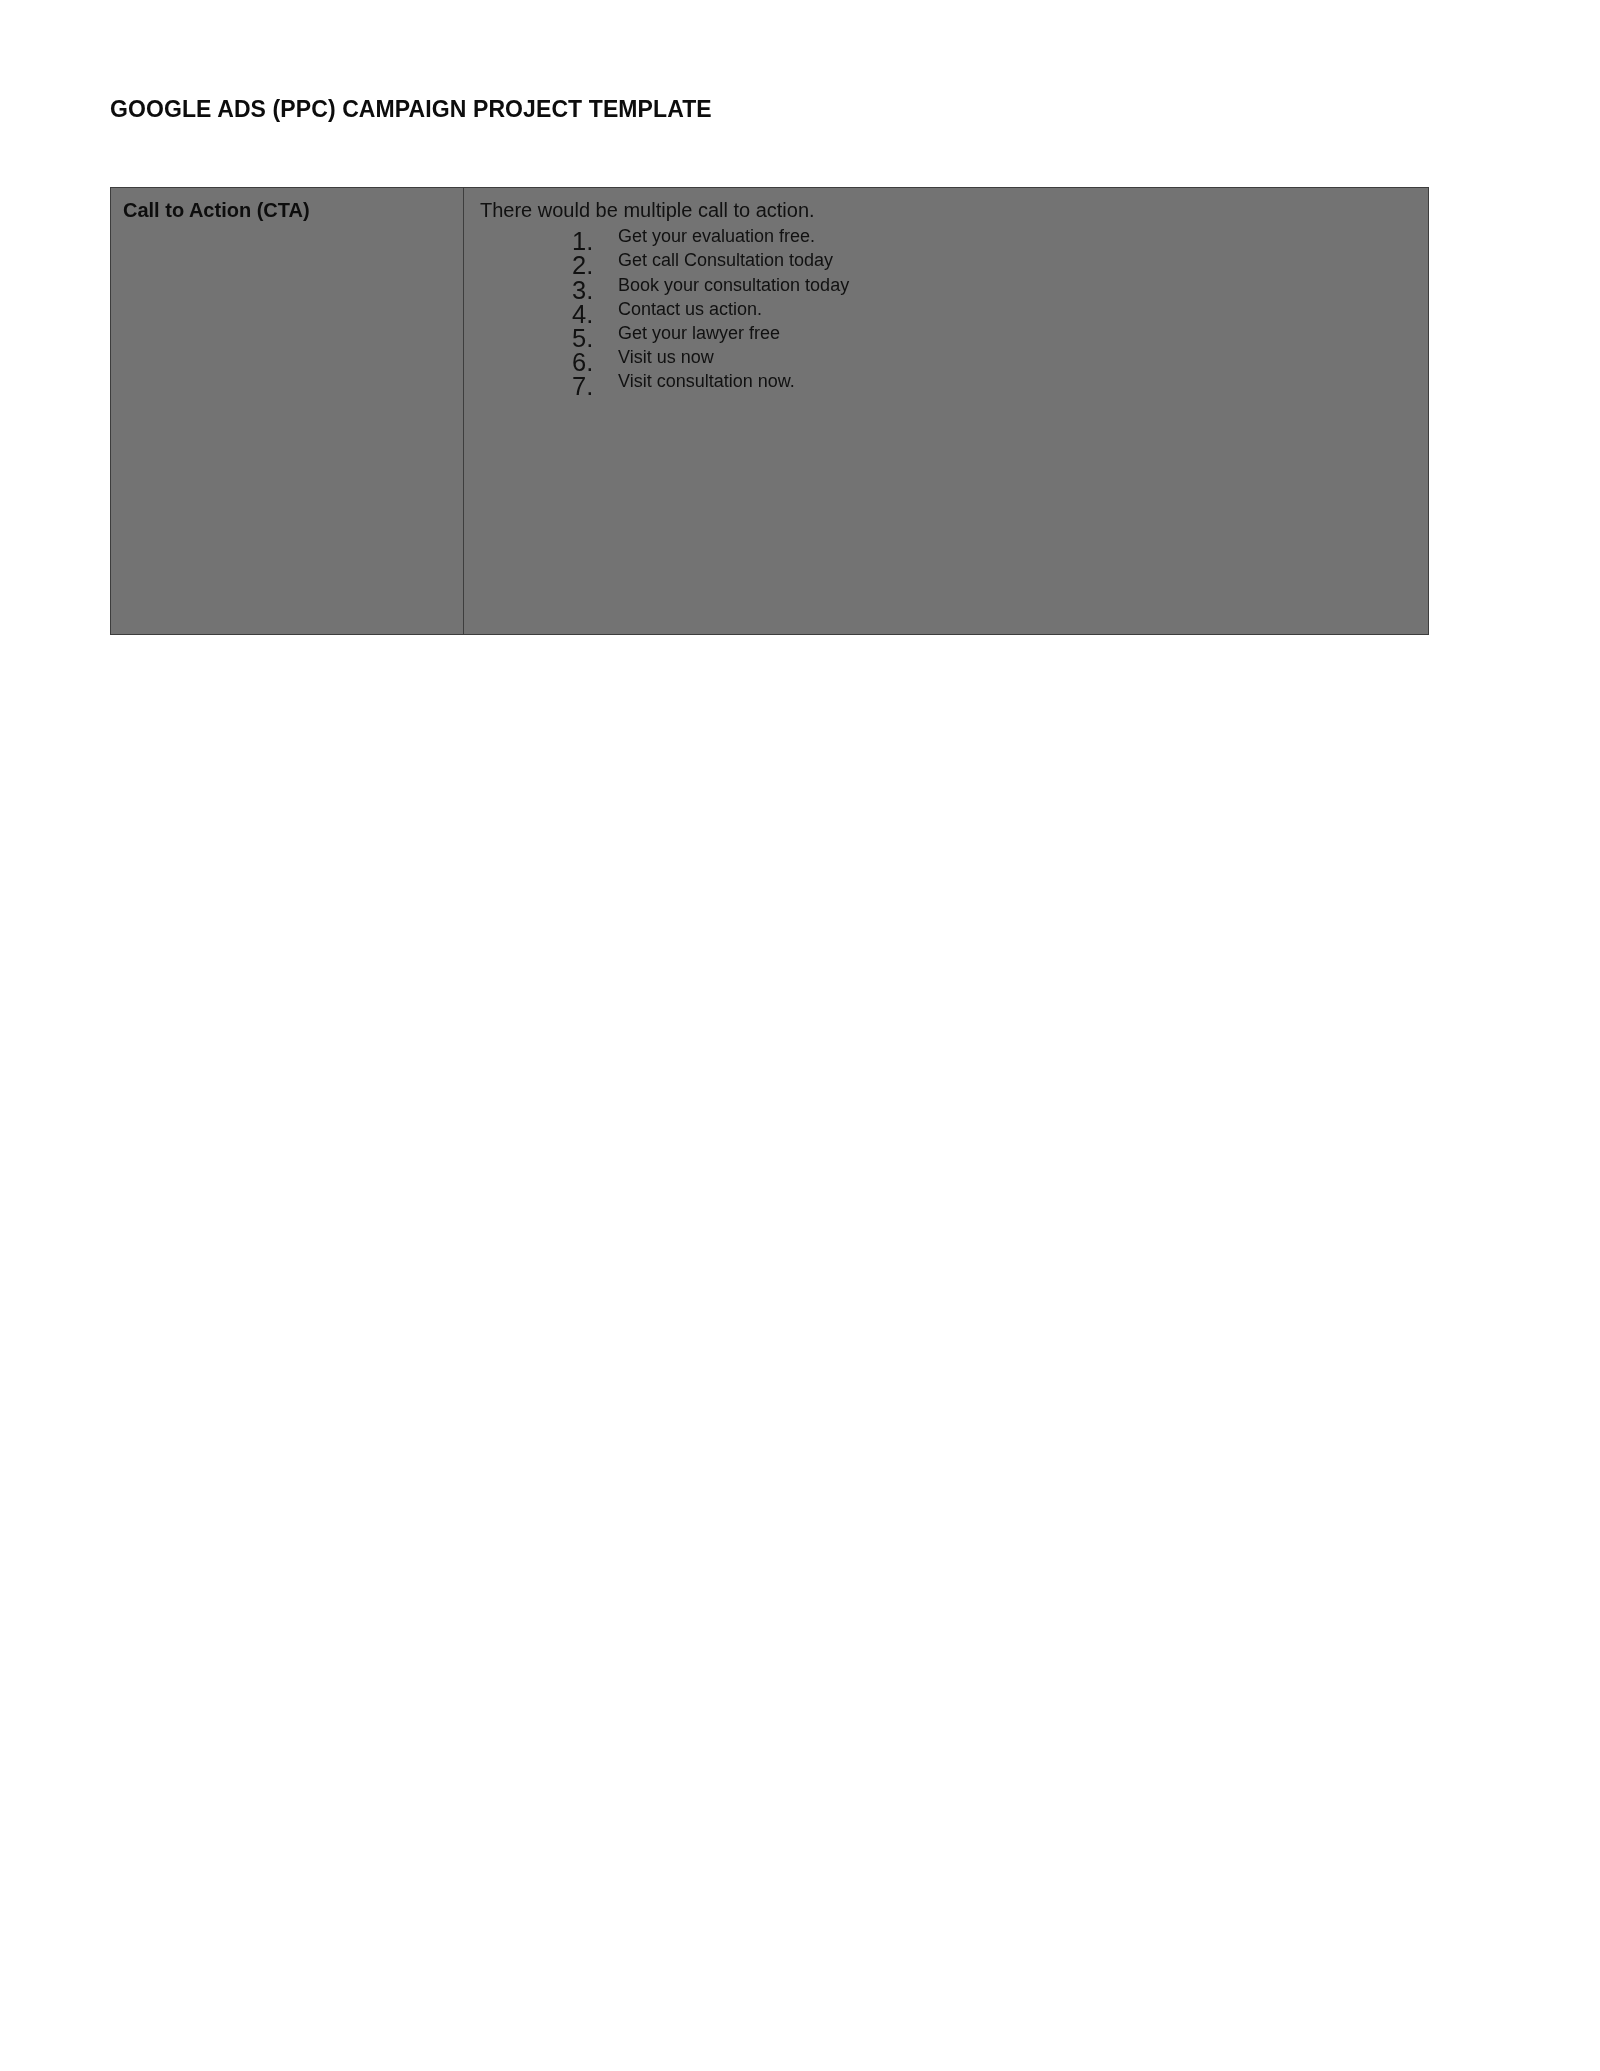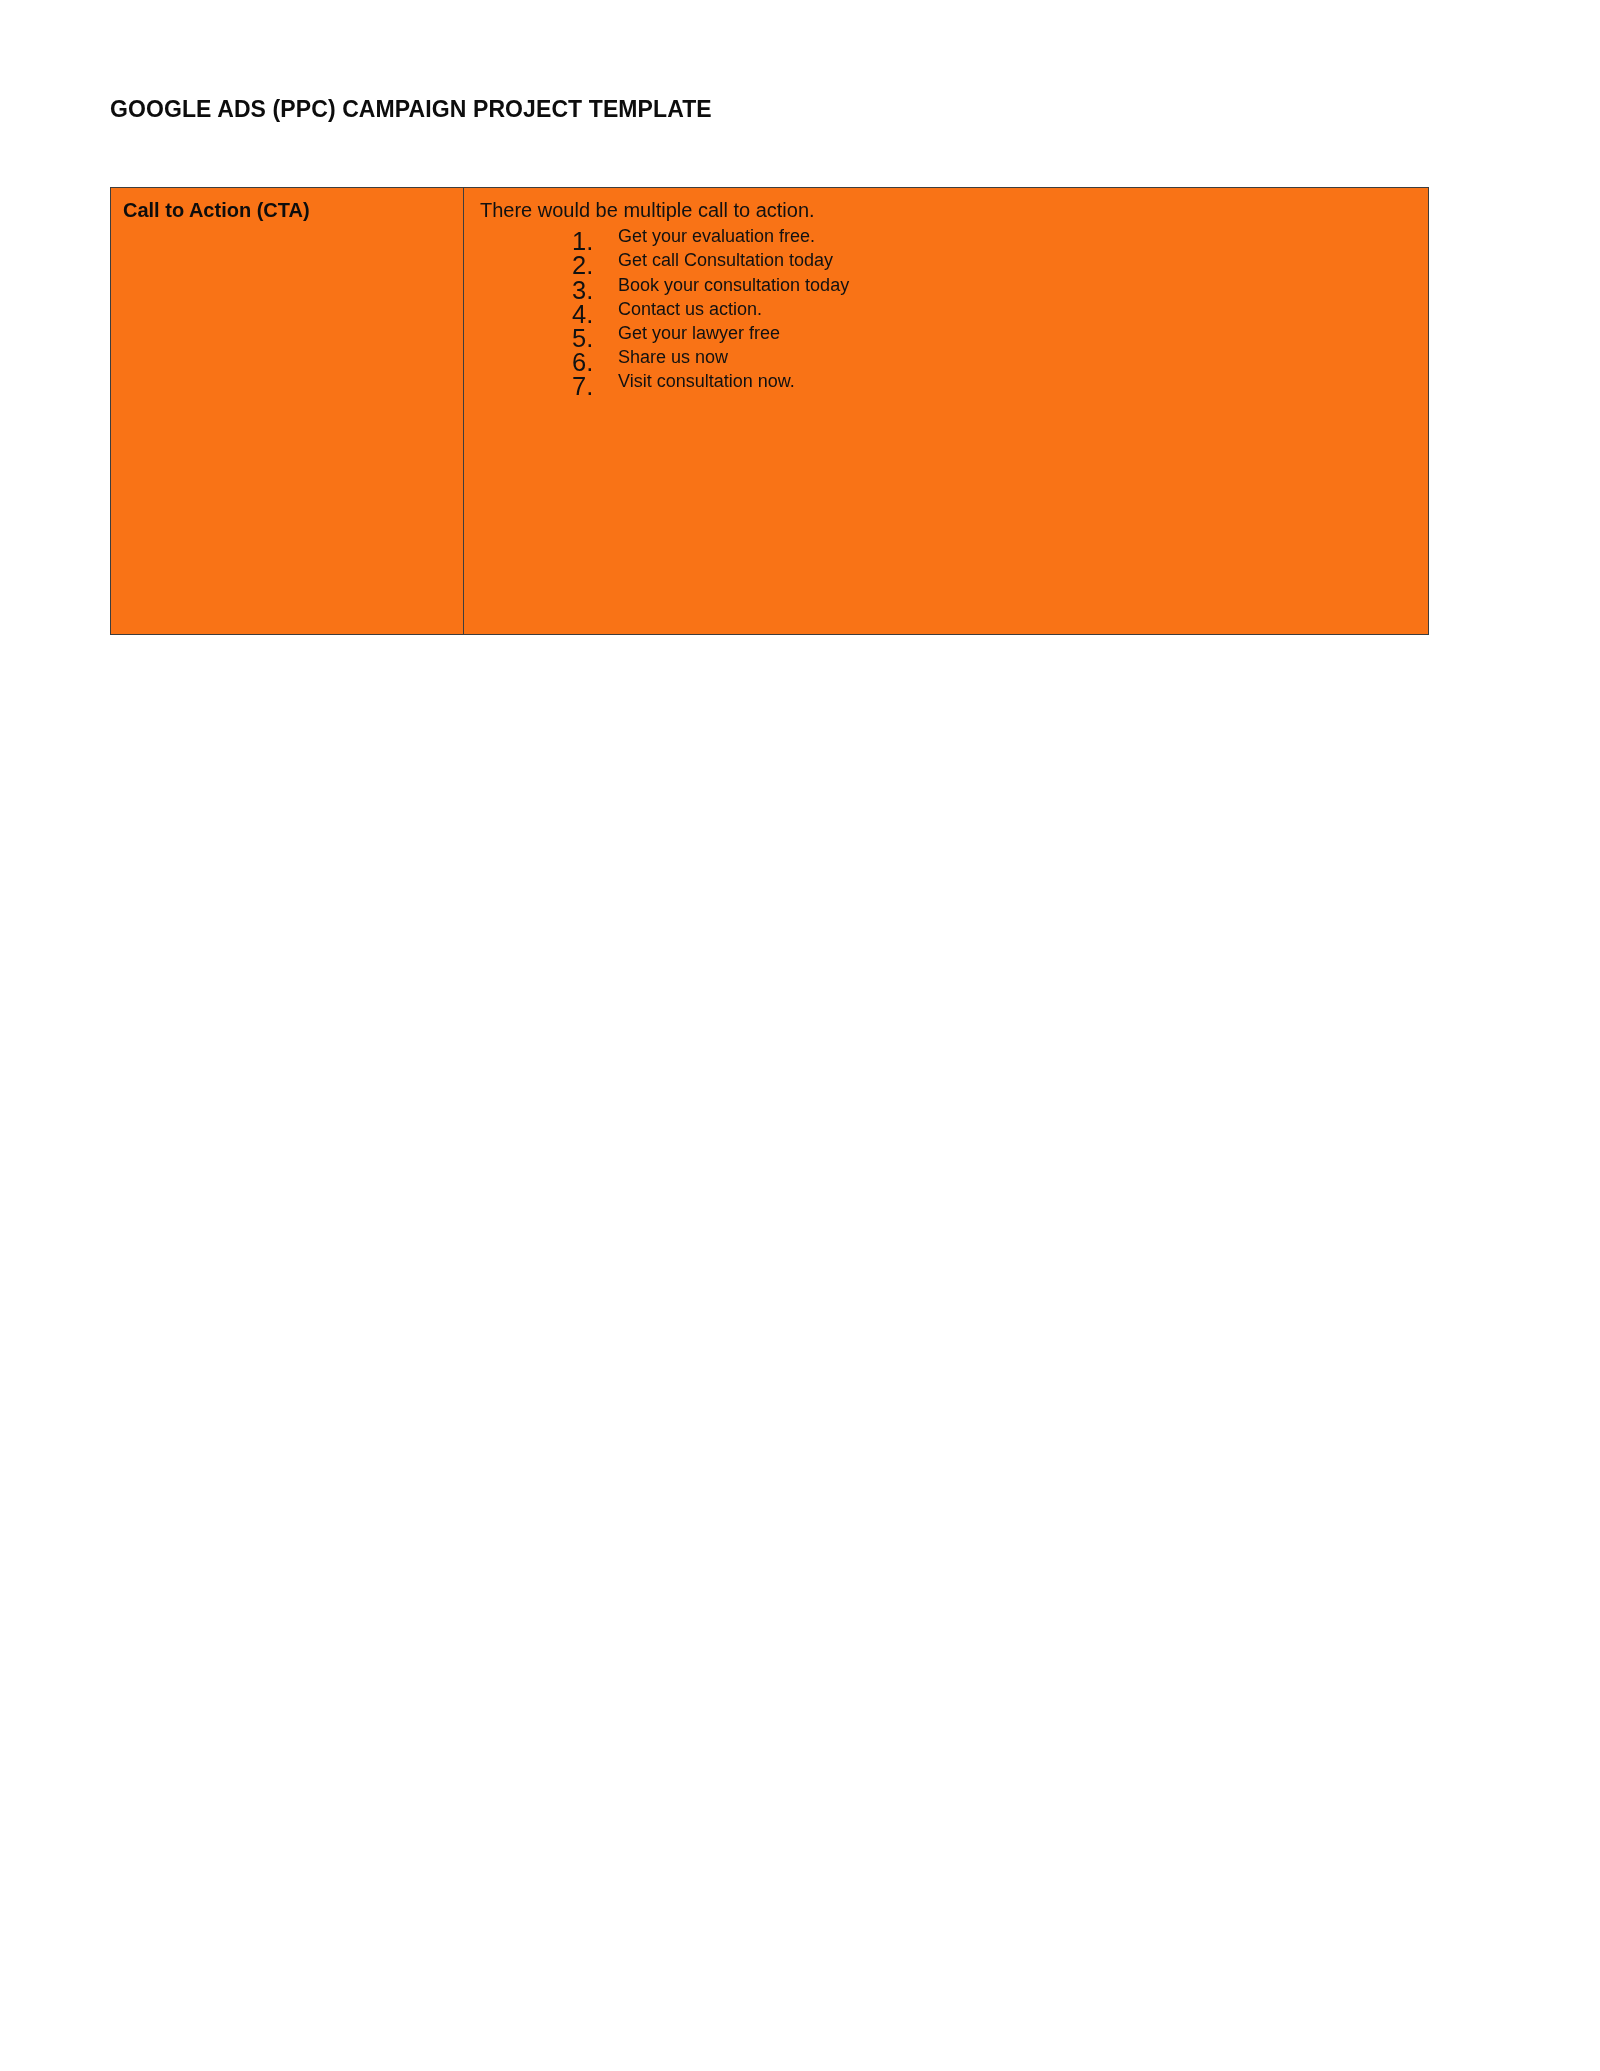--- a/index.html
+++ b/index.html
@@ -36,21 +36,21 @@
     left: 110px;
     top: 187px;
     width: 1318px;
     border-collapse: collapse;
     table-layout: fixed;
   }
   .tbl td {
     border: 1.6px solid #3d3d3d;
     vertical-align: top;
     padding: 0;
-    background: #f97316;
+    background: #737373;
   }
   .col-label { width: 352px; }
   .col-body  { width: 964px; }
 
   .row-cta .col-label,
   .row-cta .col-body { height: 446px; }
   .row-conv .col-label,
   .row-conv .col-body { height: 272px; }
 
   .label-text {
@@ -118,21 +118,21 @@
         </td>
         <td class="col-body">
           <div class="body-wrap">
             <div class="intro-line">There would be multiple call to action.</div>
             <ol class="cta-list">
               <li>Get your evaluation free.</li>
               <li>Get call Consultation today</li>
               <li>Book your consultation today</li>
               <li>Contact us action.</li>
               <li>Get your lawyer free</li>
-              <li>Share us now</li>
+              <li>Visit us now</li>
               <li>Visit consultation now.</li>
             </ol>
           </div>
         </td>
       </tr>
     </tbody>
   </table>
 
 </div>
 

